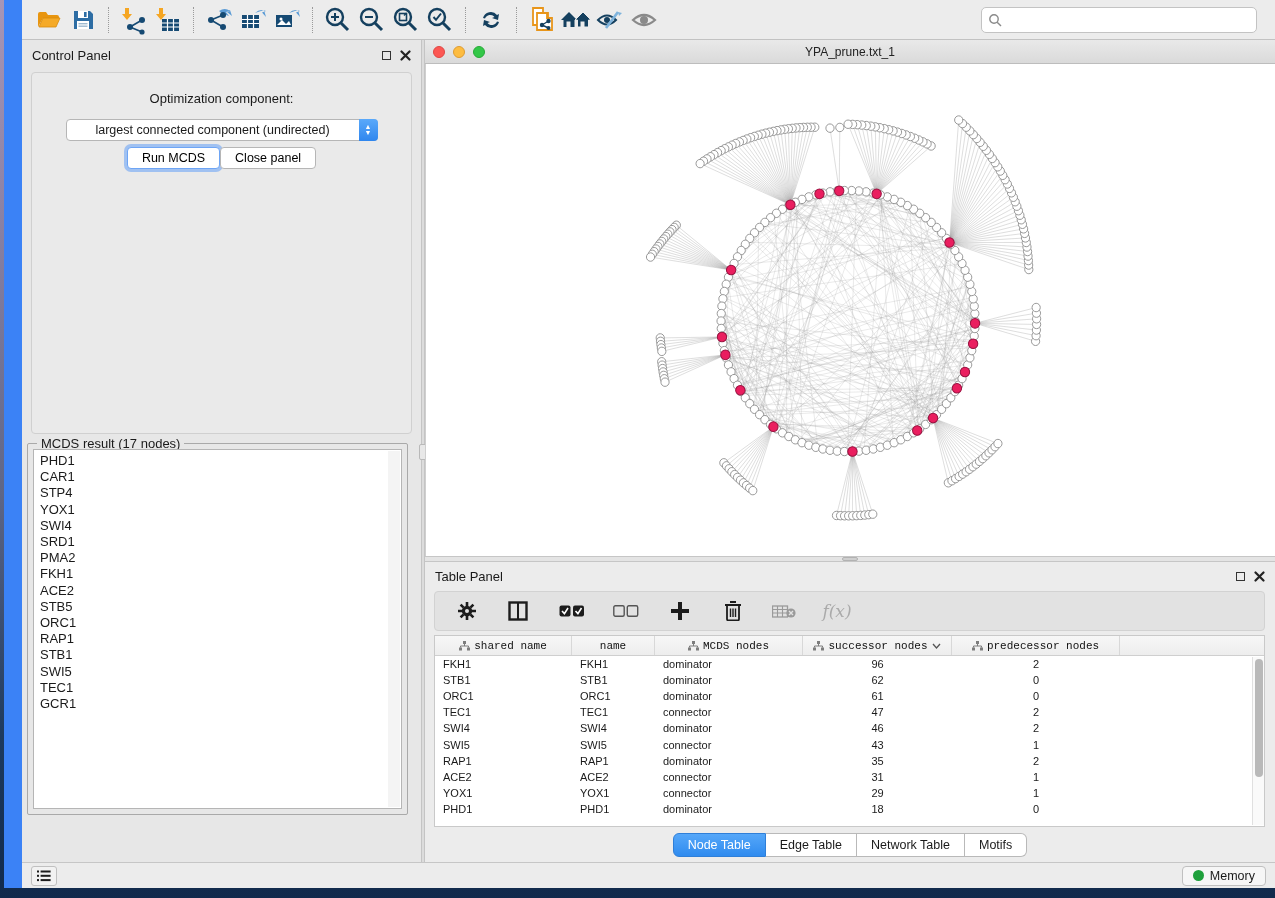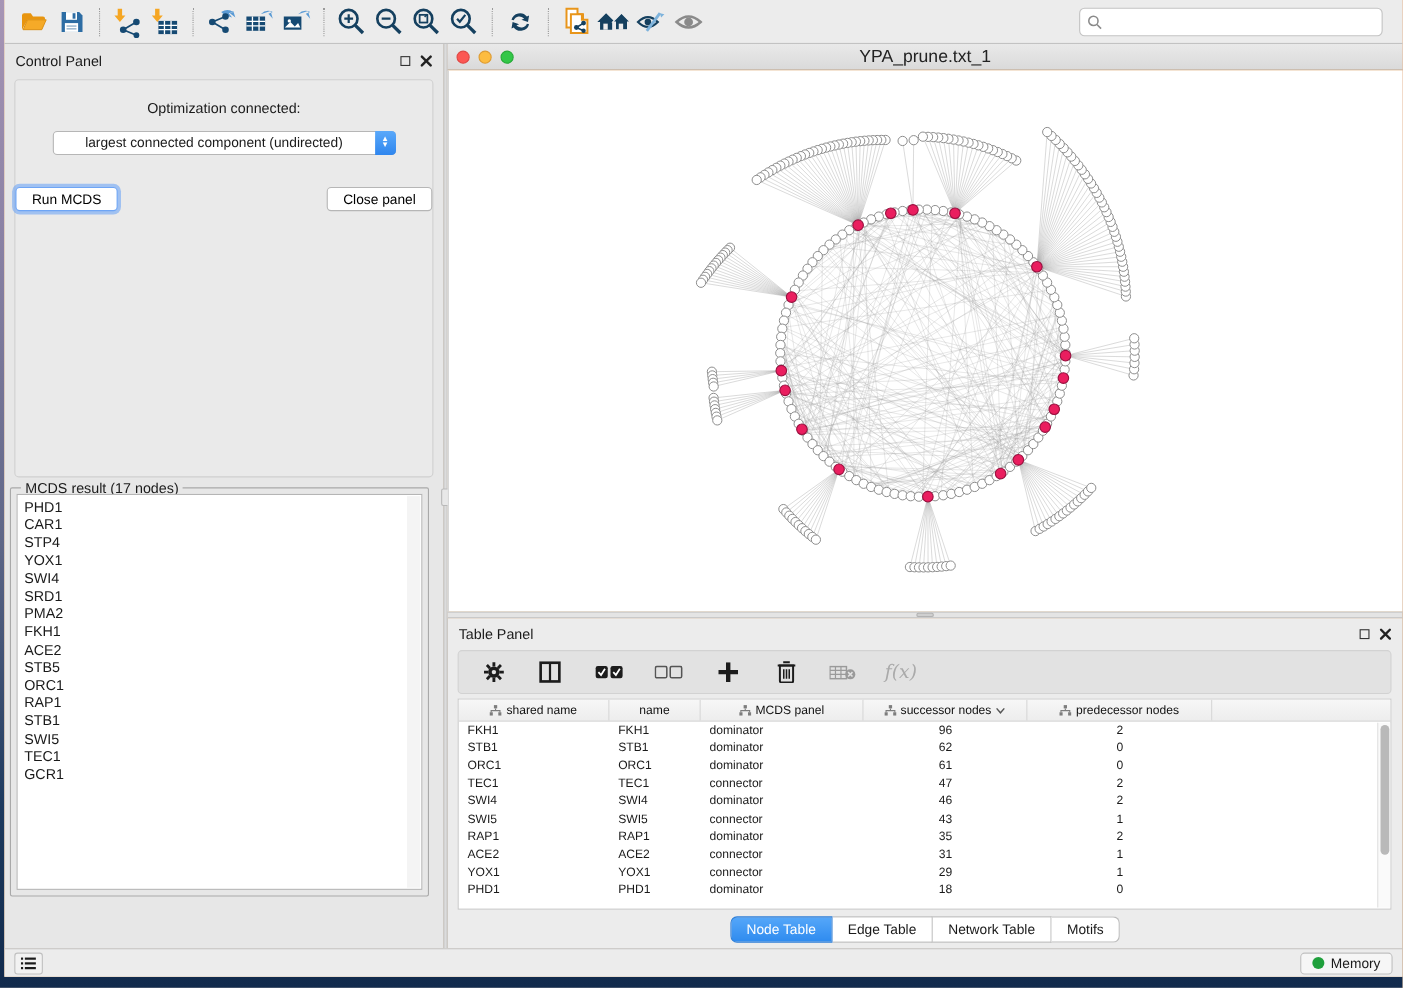--- a/index.html
+++ b/index.html
@@ -3,21 +3,21 @@
 <meta charset="utf-8">
 <style>
   * { margin:0; padding:0; box-sizing:border-box; }
   html,body { width:1275px; height:898px; overflow:hidden; }
   body {
     font-family:"Liberation Sans","DejaVu Sans",sans-serif;
     background:linear-gradient(180deg,#a795b5 0%,#8d83a6 22%,#5e6687 55%,#1d3a5e 82%,#112a4c 100%);
     color:#1a1a1a;
   }
   .app { position:absolute; left:4px; top:0; right:0; bottom:10px;
-         background:#fdba74; display:flex; flex-direction:column; }
+         background:#3b82f6; display:flex; flex-direction:column;padding-left:18px; }
 
   
   .toolbar { height:40px; background:#ececec; border-bottom:1px solid #c2c2c2;
              display:flex; align-items:center; padding:0 10px; flex:0 0 auto; }
   .tb-icon { width:34px; height:30px; display:flex; align-items:center; justify-content:center; cursor:pointer; }
   .tb-sep { width:1px; height:26px; border-left:1px dotted #9a9a9a; margin:0 8px; }
   .tb-spacer { flex:1; }
   .searchbox { width:276px; height:26px; background:#fff; border:1px solid #c3c3c3;
                border-radius:5px; display:flex; align-items:center; padding:0 6px; margin-right:8px; }
   .searchbox input { border:none; outline:none; flex:1; font-size:12px; margin-left:5px;
@@ -47,60 +47,60 @@
 
   .mcds-box { margin:6px 9px 0 9px; background:#eaeaea; border:1px solid #d0d0d0; border-radius:4px;
               height:362px; flex:0 0 auto; text-align:center; padding-top:18px; }
   .opt-label { font-size:13px; }
   .dropdown { margin:13px auto 0 auto; width:312px; height:22px; background:#fff; border:1px solid #b6b6b6;
               border-radius:4px; display:flex; align-items:center; cursor:pointer; }
   .dropdown .dd-text { flex:1; font-size:12.5px; text-align:center; white-space:nowrap; overflow:hidden; }
   .dd-stepper { width:19px; height:22px; margin:-1px -1px -1px 0; border-radius:0 4px 4px 0;
                 background:linear-gradient(180deg,#5aa9fa,#2f86ee); color:#fff;
                 display:flex; flex-direction:column; align-items:center; justify-content:center; font-size:7px; line-height:6px; }
-  .btn-row { margin-top:29px; display:flex; justify-content:space-between; }
+  .btn-row { margin-top:6px; display:flex; justify-content:center; }
   .pbtn { background:#fff; border:1px solid #b6b6b6; border-radius:4px; font-size:12.5px;
           padding:3px 14px; cursor:pointer; font-family:inherit; }
   .pbtn.focused { box-shadow:0 0 0 3px rgba(110,165,245,.6); border-color:#6ea5f5; }
 
   .result-group { margin:9px 13px 0 5px; border:1px solid #a9a9a9; border-radius:2px; position:relative;
                   height:372px; flex:0 0 auto; background:#e7e7e7; }
   .result-legend { position:absolute; top:-8px; left:9px; background:#e7e7e7; font-size:13px; padding:0 4px; }
   .result-list { position:absolute; inset:5px 5px 5px 5px; background:#fff; border:1px solid #b5b5b5;
                  overflow:hidden; text-align:left; padding:3px 0 0 6px; }
   .result-list .sbtrack { position:absolute; top:1px; bottom:1px; right:1px; width:12px; background:#f4f4f4; }
   .list-item { font-size:13px; line-height:16.2px; cursor:default; }
 
   
   .right-col { flex:1; display:flex; flex-direction:column; min-width:0; }
   .net-titlebar { height:24px; background:linear-gradient(180deg,#e9e9e9,#dadada); border-bottom:1px solid #bdbdbd;
                   display:flex; align-items:center; padding:0 8px; position:relative; flex:0 0 auto; }
   .traffic { display:flex; gap:8px; }
   .tl { width:12px; height:12px; border-radius:50%; cursor:pointer; }
-  .net-title { position:absolute; left:0; right:0; text-align:center; font-size:16px; color:#222; pointer-events:none; }
+  .net-title { position:absolute; left:0; right:0; text-align:center; font-size:12px; color:#222; pointer-events:none; }
   .net-canvas { flex:1; background:#fff; border-left:1px solid #cfcfcf; min-height:0; position:relative; }
   .net-canvas svg { width:100%; height:100%; display:block; }
 
   .hsplitter { height:6px; background:#e4e4e4; border-top:1px solid #c6c6c6; border-bottom:1px solid #c6c6c6;
                position:relative; flex:0 0 auto; }
   .hsplitter .grip { position:absolute; left:50%; top:0; transform:translateX(-50%);
                      width:16px; height:4px; background:#cfcfcf; border:1px solid #b2b2b2; border-radius:2px; }
 
   
   .table-panel { height:300px; flex:0 0 auto; display:flex; flex-direction:column; background:#ececec; }
   .tp-toolbar { margin:3px 10px 0 9px; height:40px; background:#e2e2e2; border:1px solid #d2d2d2;
                 border-radius:4px; display:flex; align-items:center; padding:0 14px; gap:12px; flex:0 0 auto; }
   .tp-icon { display:flex; align-items:center; justify-content:center; height:30px; cursor:pointer; }
   .fx-label { font-family:"DejaVu Serif","Liberation Serif",serif; font-style:italic; font-size:17px; color:#aaa; }
 
   .tablewrap { margin:4px 10px 0 9px; flex:1; background:#fff; border:1px solid #c9c9c9; position:relative; overflow:hidden; }
   .thead { display:flex; height:20px; background:linear-gradient(180deg,#f7f7f7,#ededed);
            border-bottom:1px solid #cfcfcf; }
   .th { display:flex; align-items:center; justify-content:center; gap:4px; font-size:11px;
-        border-right:1px solid #d8d8d8; color:#111; overflow:hidden; white-space:nowrap; cursor:pointer; }
+        border-right:1px solid #d8d8d8; color:#111; overflow:hidden; white-space:nowrap; cursor:pointer;font-family:Liberation Mono, monospace; }
   .tbody .tr { display:flex; height:16.1px; align-items:center; }
   .td { font-size:11px; padding:0 8px; white-space:nowrap; overflow:hidden; }
   .c0{width:137px;} .c1{width:83px;} .c2{width:148px;} .c3{width:149px;} .c4{width:168px;} .cf{flex:1;border-right:none;}
   .td.num { text-align:center; }
   .vscroll { position:absolute; top:21px; bottom:1px; right:0; width:12px; background:#fafafa; border-left:1px solid #e0e0e0; }
   .vscroll .thumb { position:absolute; top:2px; left:2px; width:8px; height:118px; background:#b9b9b9; border-radius:4px; }
 
   .btab-row { display:flex; justify-content:center; margin:6px 0 5px 0; flex:0 0 auto; }
   .btab { background:#fff; border:1px solid #b9b9b9; border-left:none; font-size:12.5px;
           padding:4px 14px; cursor:pointer; }
@@ -272,21 +272,21 @@
           <span class="close-btn">
             <svg width="11" height="11" viewBox="0 0 11 11">
                 <path d="M1.5 1.5 L9.5 9.5 M9.5 1.5 L1.5 9.5" stroke="#222" stroke-width="2.2" stroke-linecap="round"></path>
               </svg>
           </span>
         </span>
       </div>
 
 
       <div class="mcds-box">
-        <div class="opt-label">Optimization connected:</div>
+        <div class="opt-label">Optimization component:</div>
         <div class="dropdown">
           <span class="dd-text">largest connected component (undirected)</span>
           <span class="dd-stepper">
               <span>▲</span>
               <span>▼</span>
             </span>
         </div>
         <div class="btn-row">
           <button class="pbtn focused">Run MCDS</button>
           <button class="pbtn">Close panel</button>
@@ -1159,21 +1159,21 @@
               </div>
               <div class="th c2">
                 <svg width="11" height="10" viewBox="0 0 11 10">
                   <g fill="#7d7d7d">
                     <rect x="4" y="0" width="3" height="3"></rect>
                     <rect x="0" y="6.5" width="3" height="3"></rect>
                     <rect x="8" y="6.5" width="3" height="3"></rect>
                   </g>
                   <path d="M5.5 3 v2 M1.5 6.5 v-1.5 h8 v1.5" stroke="#7d7d7d" fill="none" stroke-width="1"></path>
                 </svg>
-                <span>MCDS panel</span>
+                <span>MCDS nodes</span>
               </div>
               <div class="th c3">
                 <svg width="11" height="10" viewBox="0 0 11 10">
                   <g fill="#7d7d7d">
                     <rect x="4" y="0" width="3" height="3"></rect>
                     <rect x="0" y="6.5" width="3" height="3"></rect>
                     <rect x="8" y="6.5" width="3" height="3"></rect>
                   </g>
                   <path d="M5.5 3 v2 M1.5 6.5 v-1.5 h8 v1.5" stroke="#7d7d7d" fill="none" stroke-width="1"></path>
                 </svg>

